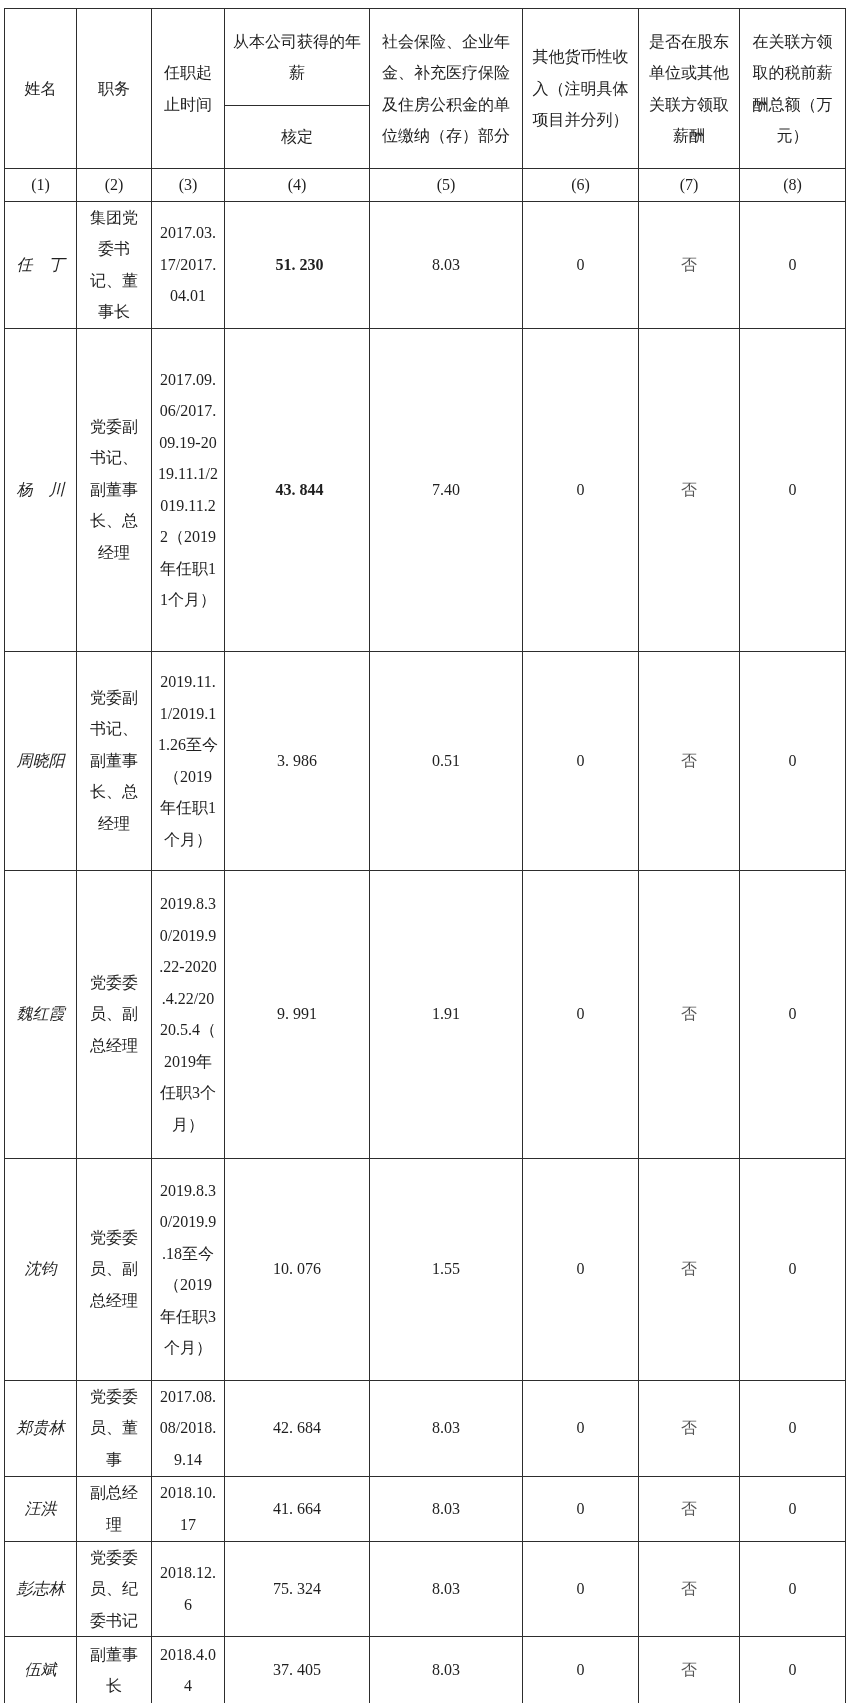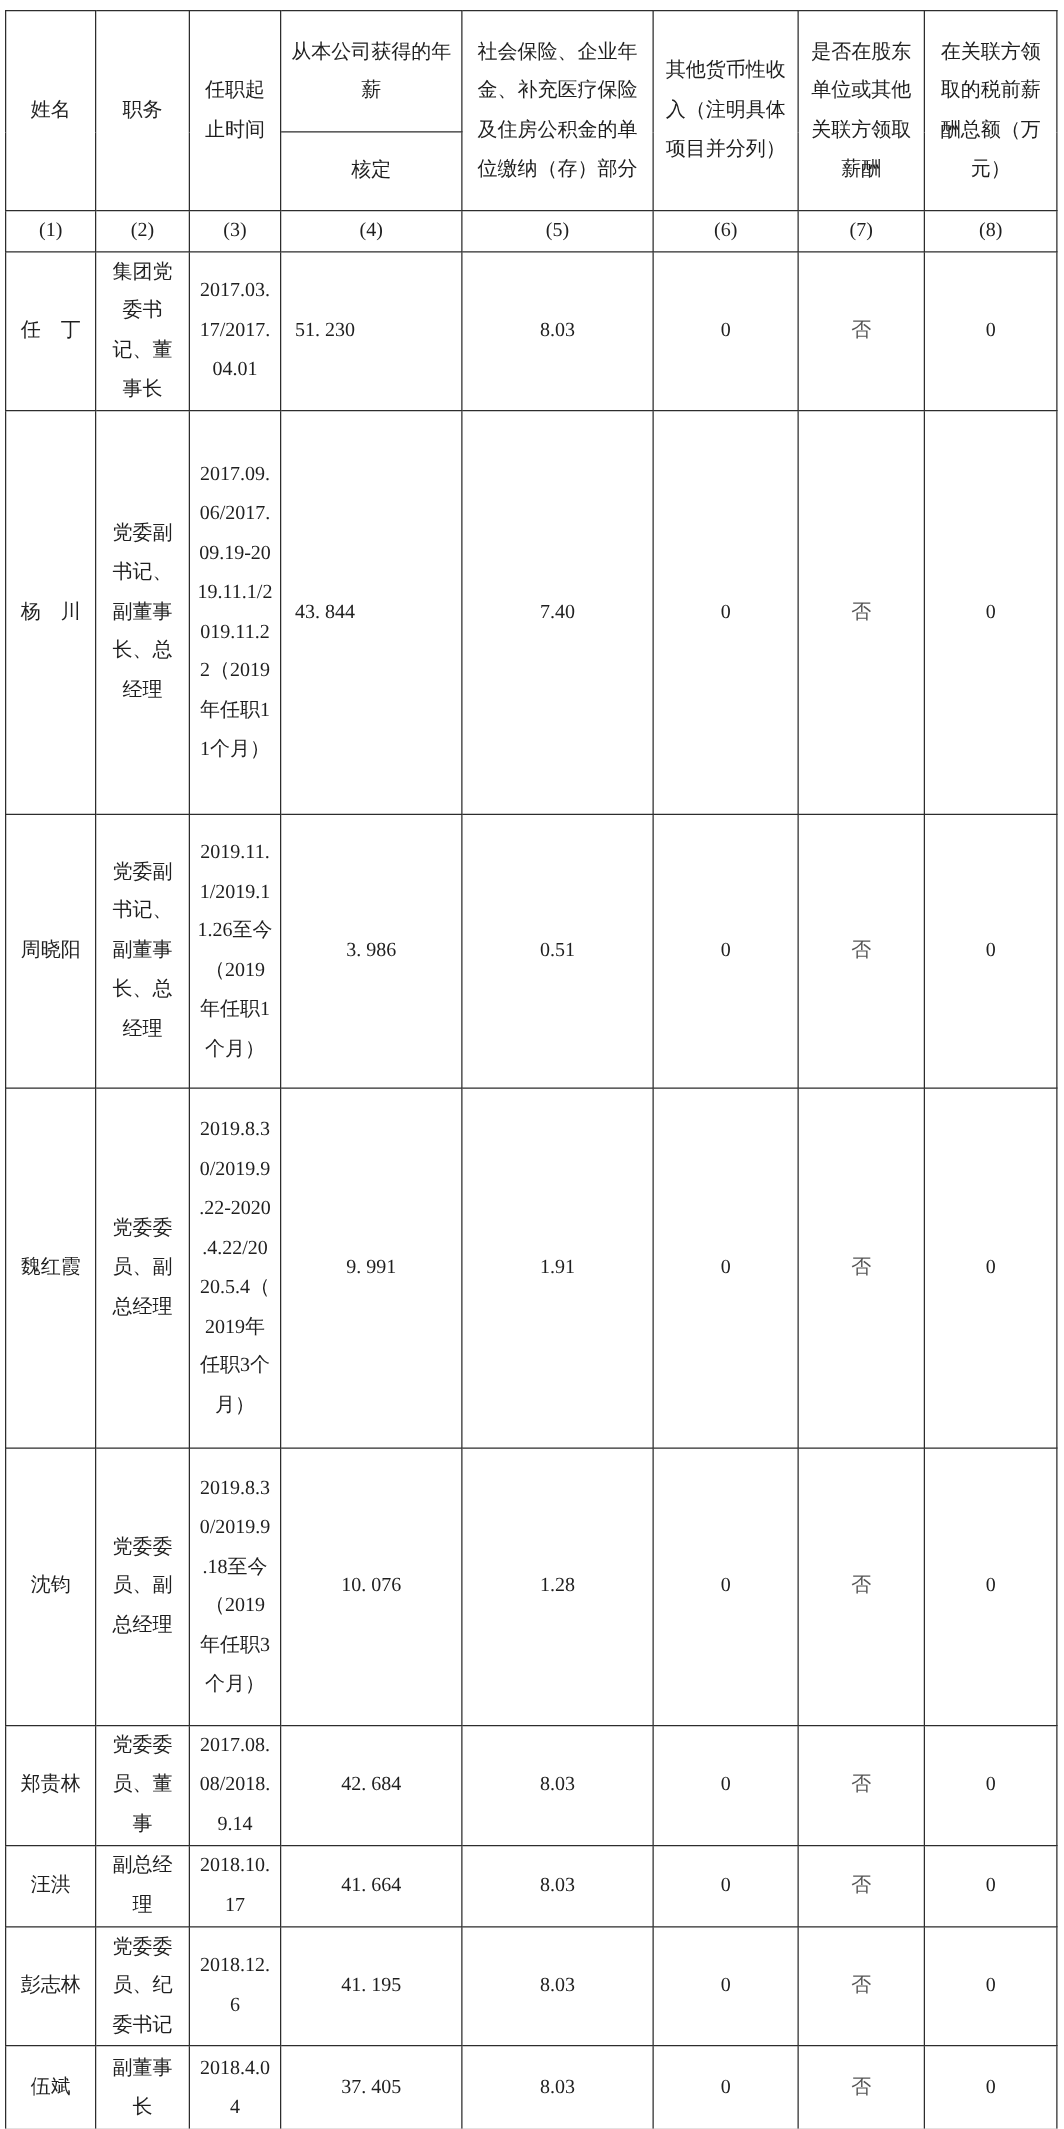--- a/index.html
+++ b/index.html
@@ -45,30 +45,30 @@
   tr.r0 { height: 126px; }
   tr.r1 { height: 323px; }
   tr.r2 { height: 219px; }
   tr.r3 { height: 288px; }
   tr.r4 { height: 222px; }
   tr.r5 { height: 96px; }
   tr.r6 { height: 65px; }
   tr.r7 { height: 95px; }
   tr.r8 { height: 67px; }
   
-  td.c-name { padding: 0 8px; }
+  td.c-name { padding: 0 8px; font-style: italic; }
   td.c-pos  { padding: 0 12px; }
   td.c-term {
     padding: 0 5px;
     font-size: 15px;
     word-break: break-all;
     line-break: anywhere;
   }
   td.c-sal  { text-align: left; padding-left: 9px; }
-  td.c-sal.ctr { text-align: left; padding-left: 11px; }
+  td.c-sal.ctr { text-align: center; padding-left: 11px; font-weight: bold; }
   td.c-soc  { text-align: left; padding-left: 22px; }
   td.c-oth  { text-align: left; padding-left: 15px; }
   td.c-oth.ctr { text-align: center; padding-left: 6px; }
   td.c-rel  { text-align: left; padding-left: 15px; color: #565656; }
   td.c-rtot { text-align: left; padding-left: 11px; }
   td.vt { vertical-align: top; padding-top: 3px; }
 </style>
 </head>
 <body>
 
@@ -152,21 +152,21 @@
       <td class="c-oth vt">0</td>
       <td class="c-rel vt">否</td>
       <td class="c-rtot vt">0</td>
     </tr>
 
     <tr class="r4">
       <td class="c-name vt">沈钧</td>
       <td class="c-pos vt">党委委员、副总经理</td>
       <td class="c-term">2019.8.30/2019.9.18至今（2019年任职3个月）</td>
       <td class="c-sal">10. 076</td>
-      <td class="c-soc">1.28</td>
+      <td class="c-soc">1.55</td>
       <td class="c-oth vt">0</td>
       <td class="c-rel vt">否</td>
       <td class="c-rtot vt">0</td>
     </tr>
 
     <tr class="r5">
       <td class="c-name vt">郑贵林</td>
       <td class="c-pos">党委委员、董事</td>
       <td class="c-term">2017.08.08/2018.9.14</td>
       <td class="c-sal">42. 684</td>
@@ -184,21 +184,21 @@
       <td class="c-soc">8.03</td>
       <td class="c-oth vt">0</td>
       <td class="c-rel vt">否</td>
       <td class="c-rtot vt">0</td>
     </tr>
 
     <tr class="r7">
       <td class="c-name vt">彭志林</td>
       <td class="c-pos">党委委员、纪委书记</td>
       <td class="c-term">2018.12.6</td>
-      <td class="c-sal vt">41. 195</td>
+      <td class="c-sal vt">75. 324</td>
       <td class="c-soc">8.03</td>
       <td class="c-oth vt">0</td>
       <td class="c-rel vt">否</td>
       <td class="c-rtot vt">0</td>
     </tr>
 
     <tr class="r8">
       <td class="c-name vt">伍斌</td>
       <td class="c-pos">副董事长</td>
       <td class="c-term">2018.4.04</td>

